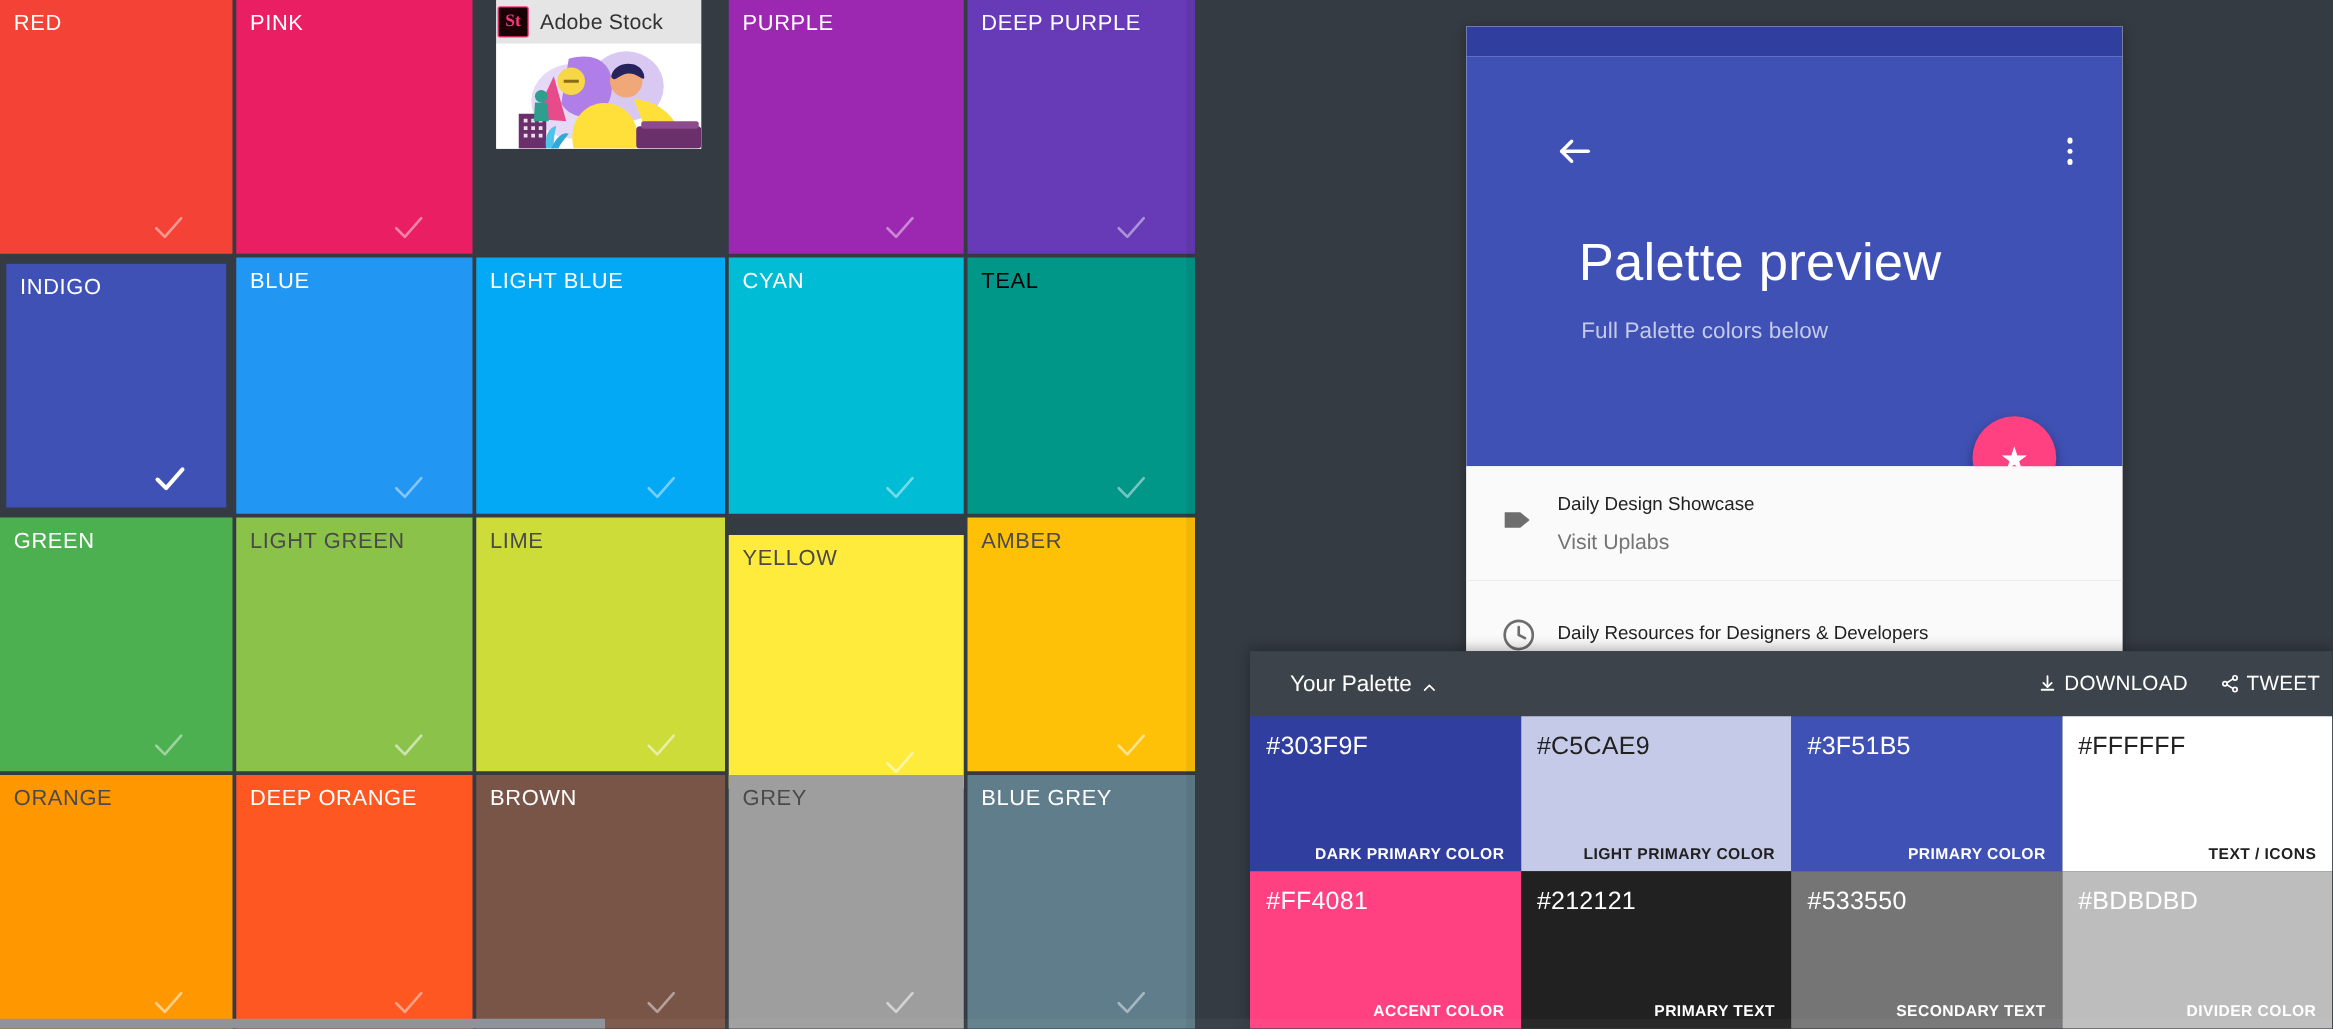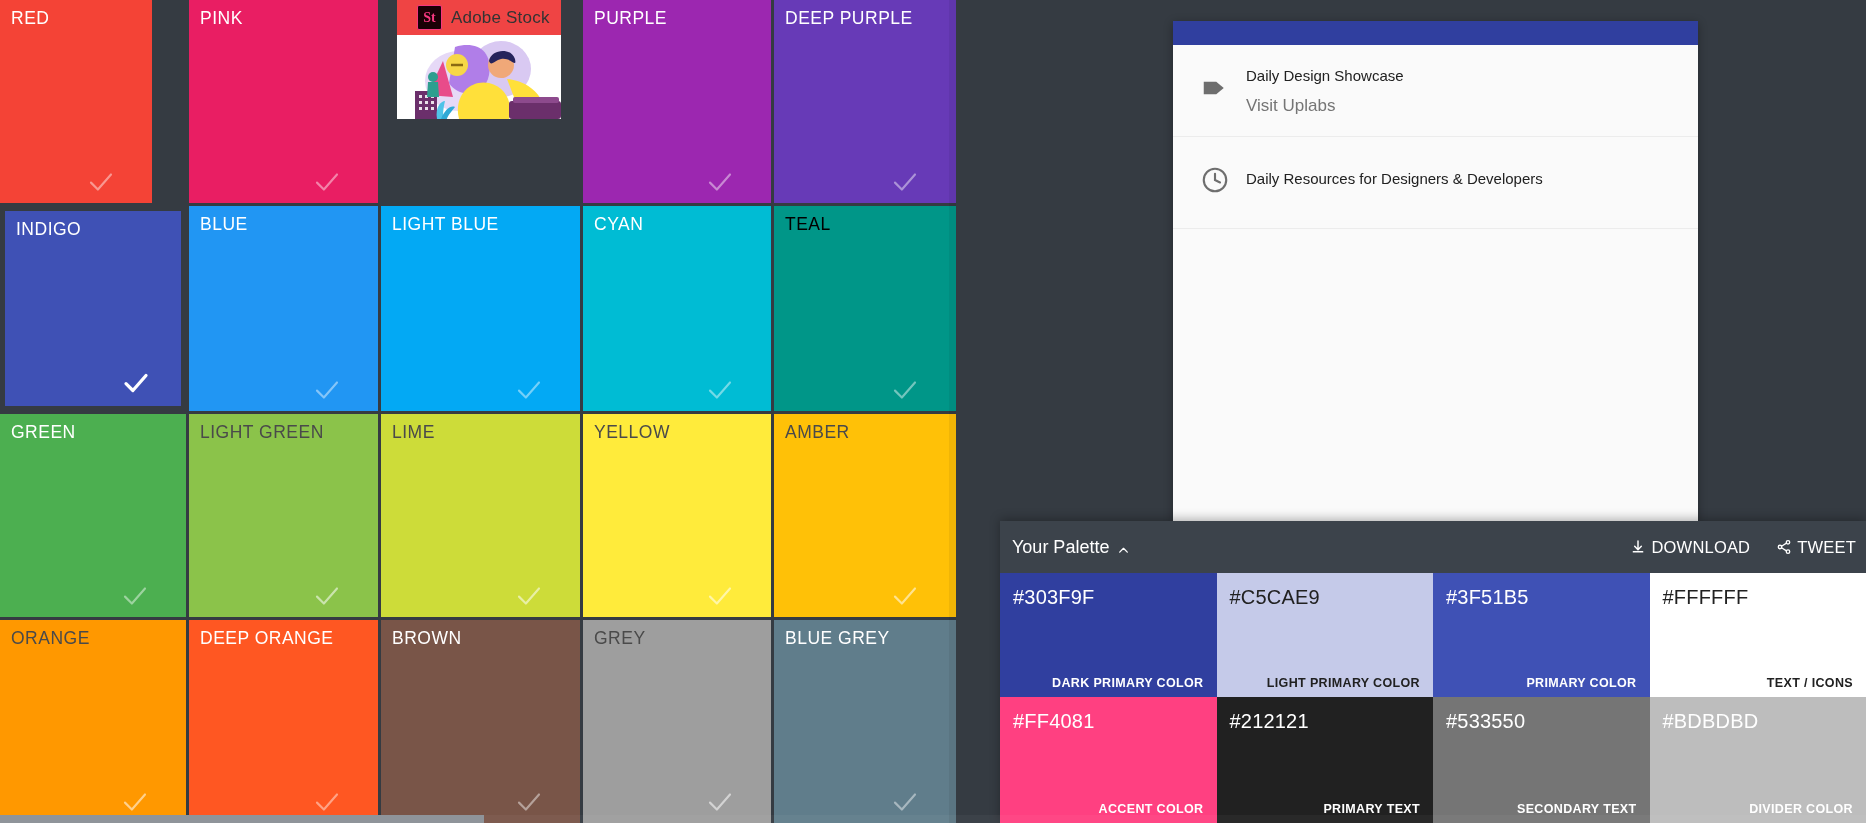--- a/index.html
+++ b/index.html
@@ -47,21 +47,21 @@
     background: #353b42;
   }
   #ad-card {
     position: absolute; left: 16px; top: 0px;
     width: 164px; height: 119px;
     background: #ffffff;
     overflow: hidden;
   }
   #ad-header {
     height: 35px; display: flex; align-items: center;
-    padding-left: 20px; background: #ef4444;
+    padding-left: 1px; background: #e5e5e5;
   }
   #ad-logo {
     width: 25px; height: 25px; background: #1a0006;
     border: 1.6px solid #f5377f;
     display: flex; align-items: center; justify-content: center;
     color: #f5377f; font-size: 14px; font-weight: bold;
     font-family: "Liberation Serif", serif;
     border-radius: 2px;
   }
   #ad-brand { margin-left: 9px; font-size: 17px; color: #333; letter-spacing: .2px; }
@@ -132,21 +132,21 @@
     background: #3c434b;
     box-shadow: 0 -2px 10px rgba(0,0,0,.3);
     overflow: hidden;
   }
   #palette-bar {
     position: relative; height: 52px;
     display: flex; align-items: center;
     background: #3c434b;
   }
   #palette-bar-title {
-    margin-left: 12px; color: #ffffff; font-size: 18px;
+    margin-left: 32px; color: #ffffff; font-size: 18px;
     display: flex; align-items: center; gap: 8px;
   }
   #chev-up { display: inline-block; width: 13px; height: 13px; }
   #palette-actions {
     margin-left: auto; display: flex; align-items: center; gap: 26px; padding-right: 10px; justify-content: center;
   }
   .pal-action {
     display: flex; align-items: center; gap: 5px;
     color: #ffffff; font-size: 16.5px; letter-spacing: .2px;
   }
@@ -182,21 +182,21 @@
     position: absolute; left: 0; bottom: 0; height: 8px; width: 484px;
     background: #8f949a; border-radius: 0;
   }
 </style>
 </head>
 <body>
 
 <div id="root">
 
   <div id="color-grid">
-      <div class="swatch" style="left: 0px; top: 0px; width: 152px; height: 203px; background: rgb(244, 67, 54);">
+      <div class="swatch" style="left: 0px; top: 0px; width: 186px; height: 203px; background: rgb(244, 67, 54);">
         <div class="swatch-label" style="color: rgb(255, 255, 255);">RED</div>
         <div class="swatch-check">
           <svg viewBox="0 0 24 24" fill="none" stroke="rgba(255,255,255,0.45)" stroke-width="1.7" stroke-linecap="round" stroke-linejoin="round">
             <polyline points="4,12.5 9.5,18 20,6"></polyline>
           </svg>
         </div>
       </div>
       <div class="swatch" style="left: 189px; top: 0px; width: 189px; height: 203px; background: rgb(233, 30, 99);">
         <div class="swatch-label" style="color: rgb(255, 255, 255);">PINK</div>
         <div class="swatch-check">
@@ -281,21 +281,21 @@
         </div>
       </div>
       <div class="swatch" style="left: 381px; top: 414px; width: 199px; height: 203px; background: rgb(205, 220, 57);">
         <div class="swatch-label" style="color: rgb(74, 74, 74);">LIME</div>
         <div class="swatch-check">
           <svg viewBox="0 0 24 24" fill="none" stroke="rgba(255,255,255,0.55)" stroke-width="1.7" stroke-linecap="round" stroke-linejoin="round">
             <polyline points="4,12.5 9.5,18 20,6"></polyline>
           </svg>
         </div>
       </div>
-      <div class="swatch" style="left: 583px; top: 414px; width: 188px; height: 203px; background: rgb(255, 235, 59);">
+      <div class="swatch" style="left: 583px; top: 428px; width: 188px; height: 203px; background: rgb(255, 235, 59);">
         <div class="swatch-label" style="color: rgb(74, 74, 74);">YELLOW</div>
         <div class="swatch-check">
           <svg viewBox="0 0 24 24" fill="none" stroke="rgba(255,255,255,0.55)" stroke-width="1.7" stroke-linecap="round" stroke-linejoin="round">
             <polyline points="4,12.5 9.5,18 20,6"></polyline>
           </svg>
         </div>
       </div>
       <div class="swatch" style="left: 774px; top: 414px; width: 182px; height: 203px; background: rgb(255, 193, 7);">
         <div class="swatch-label" style="color: rgb(74, 74, 74);">AMBER</div>
         <div class="swatch-check">
@@ -383,20 +383,38 @@
           <path d="M110 44 C 128 46, 142 56, 146 70 L 120 70 Z" fill="#ffe03a"></path>
           <rect x="112" y="66" width="52" height="18" rx="3" fill="#6b2f6b"></rect>
           <rect x="116" y="62" width="46" height="6" rx="2" fill="#8d4a8d"></rect>
         </svg>
       </div>
     </div>
   </div>
 
   <div id="phone">
     <div id="phone-statusbar"></div>
+    <div id="phone-appbar">
+      <div id="back-arrow">
+        <svg width="32" height="32" viewBox="0 0 24 24" fill="none" stroke="#ffffff" stroke-width="2" stroke-linecap="round" stroke-linejoin="round">
+          <line x1="20" y1="12" x2="4" y2="12"></line>
+            <polyline points="10,6 4,12 10,18"></polyline>
+        </svg>
+      </div>
+      <div id="overflow-menu">
+        <i></i>
+          <i></i>
+          <i></i>
+      </div>
+      <div id="phone-title">Palette preview</div>
+      <div id="phone-subtitle">Full Palette colors below</div>
+      <div id="fab">
+        <span>★</span>
+      </div>
+    </div>
     <div id="phone-list">
       <div class="list-item">
         <div class="li-icon">
           <svg width="30" height="30" viewBox="0 0 24 24" fill="#6e6e6e">
             <path d="M3 7 h10 l6 5 -6 5 H3 z"></path>
           </svg>
         </div>
         <div class="li-title">Daily Design Showcase</div>
         <div class="li-sub">Visit Uplabs</div>
       </div>

